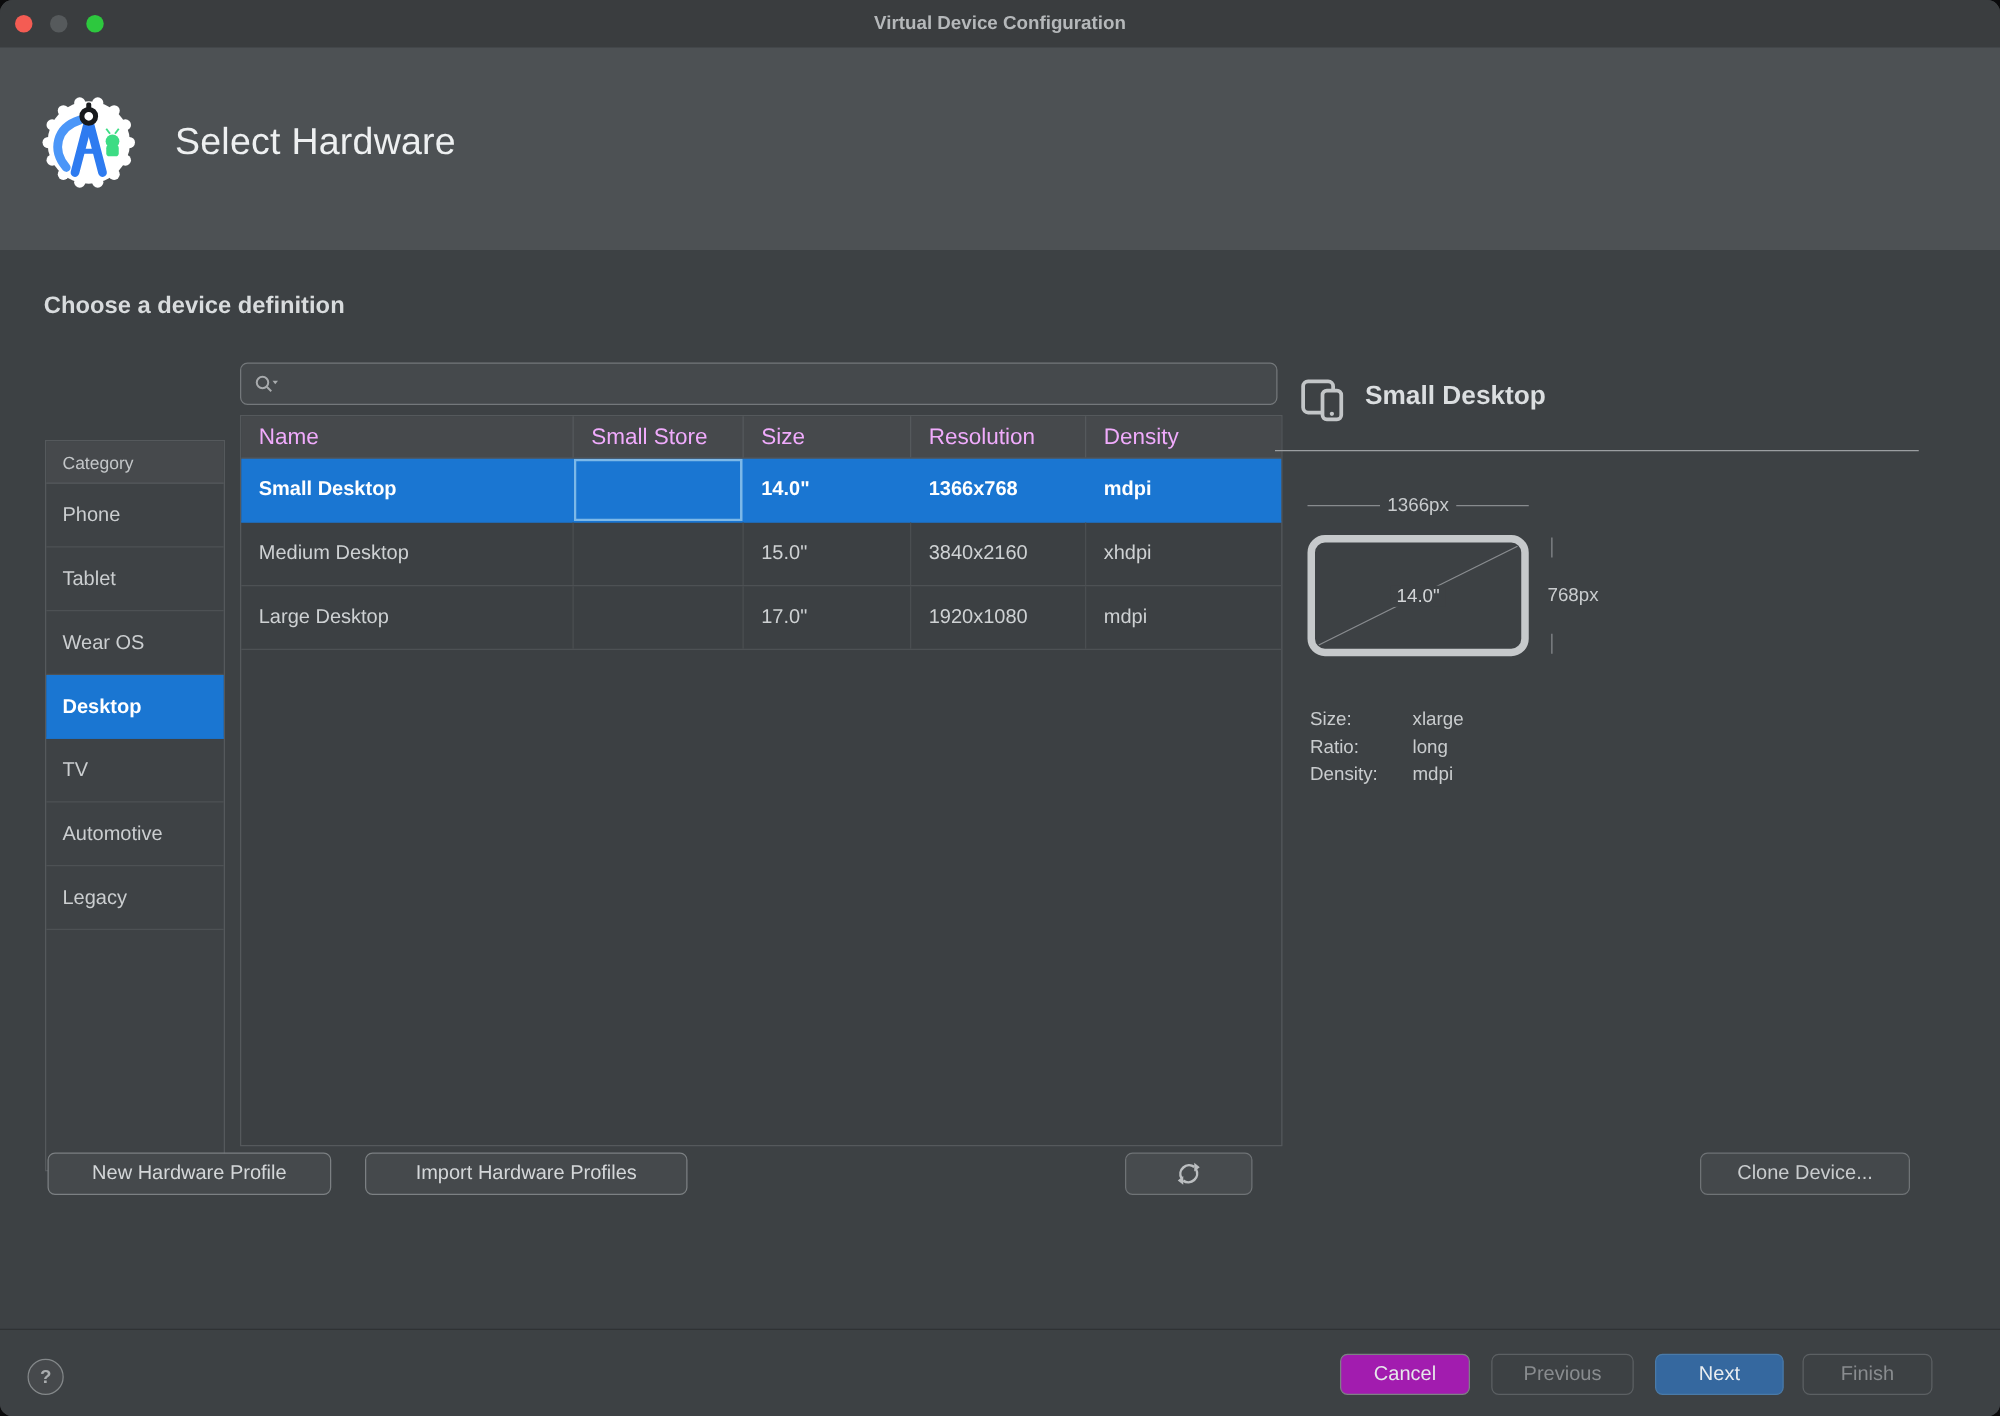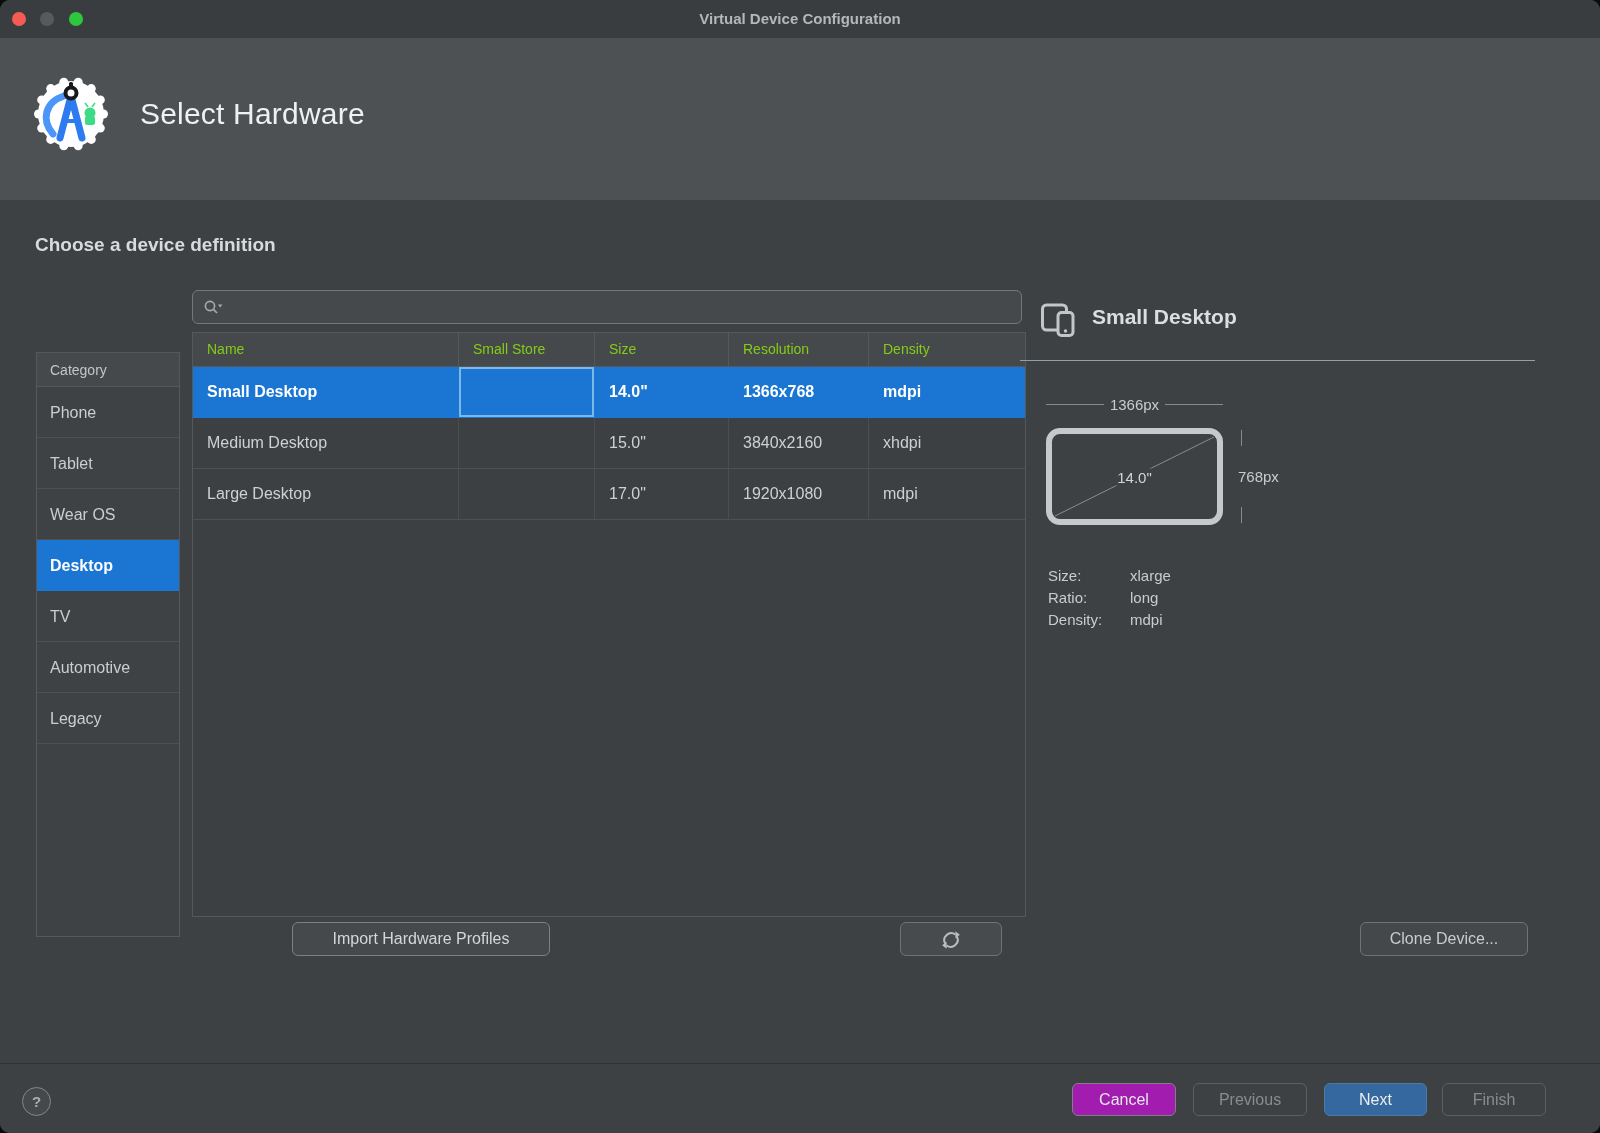--- a/index.html
+++ b/index.html
@@ -38,21 +38,21 @@
     border-bottom:1px solid #55595c; color:#c3c6c8; font-size:14px; }
   .cat-item { height:51px; line-height:51px; padding-left:13px; border-bottom:1px solid #4d5154;
     color:#cbced0; font-size:16px; cursor:default; }
   .cat-item.selected { background:var(--selection-blue); color:#ffffff; font-weight:bold;
     border-bottom-color:var(--selection-blue); }
   
   .device-table { position:absolute; left:192px; top:132px; width:834px; height:585px;
     border:1px solid #55595c; background:#3c4043; }
   .t-row { display:flex; width:100%; }
   .t-head { height:34px; background:#46494c; border-bottom:1px solid #55595c; }
-  .t-head .t-cell { line-height:33px; color:#84cc16; font-size:14px; border-right:1px solid #55595c; }
+  .t-head .t-cell { line-height:33px; color:#f0abfc; font-size:18px; border-right:1px solid #55595c; }
   .t-body-row { height:51px; border-bottom:1px solid #4d5154; }
   .t-body-row .t-cell { line-height:50px; font-size:16px; border-right:1px solid #4a4e51; color:#ced1d3; }
   .t-cell { padding-left:14px; overflow:hidden; white-space:nowrap; }
   .t-cell:last-child { border-right:none !important; }
   .c-name { width:266px; } .c-play { width:136px; } .c-size { width:134px; }
   .c-res { width:140px; } .c-density { flex:1; }
   .t-body-row.selected { background:var(--selection-blue); border-bottom-color:var(--selection-blue); }
   .t-body-row.selected .t-cell { color:#ffffff; font-weight:bold; border-right-color:transparent; }
   .t-body-row.selected .c-play { box-shadow:inset 0 0 0 2px var(--focus-cell-border); }
   
@@ -192,20 +192,21 @@
       </div>
       <div class="t-row t-body-row">
         <div class="t-cell c-name">Large Desktop</div>
         <div class="t-cell c-play"></div>
         <div class="t-cell c-size">17.0"</div>
         <div class="t-cell c-res">1920x1080</div>
         <div class="t-cell c-density">mdpi</div>
       </div>
     </div>
 
+    <button class="btn btn-new">New Hardware Profile</button>
     <button class="btn btn-import">Import Hardware Profiles</button>
     <button class="btn btn-refresh">
       <svg width="20" height="20" viewBox="0 0 20 20" style="vertical-align:middle">
         <g stroke="#bbbec0" stroke-width="2" fill="none">
           <path d="M4.2,13.6 A7,7 0 0 1 14.4,4.5"></path>
           <path d="M15.8,6.4 A7,7 0 0 1 5.6,15.5"></path>
         </g>
         <polygon points="14.4,1.2 14.4,8.2 18.8,4.7" fill="#bbbec0"></polygon>
         <polygon points="5.6,11.8 5.6,18.8 1.2,15.3" fill="#bbbec0"></polygon>
       </svg>

